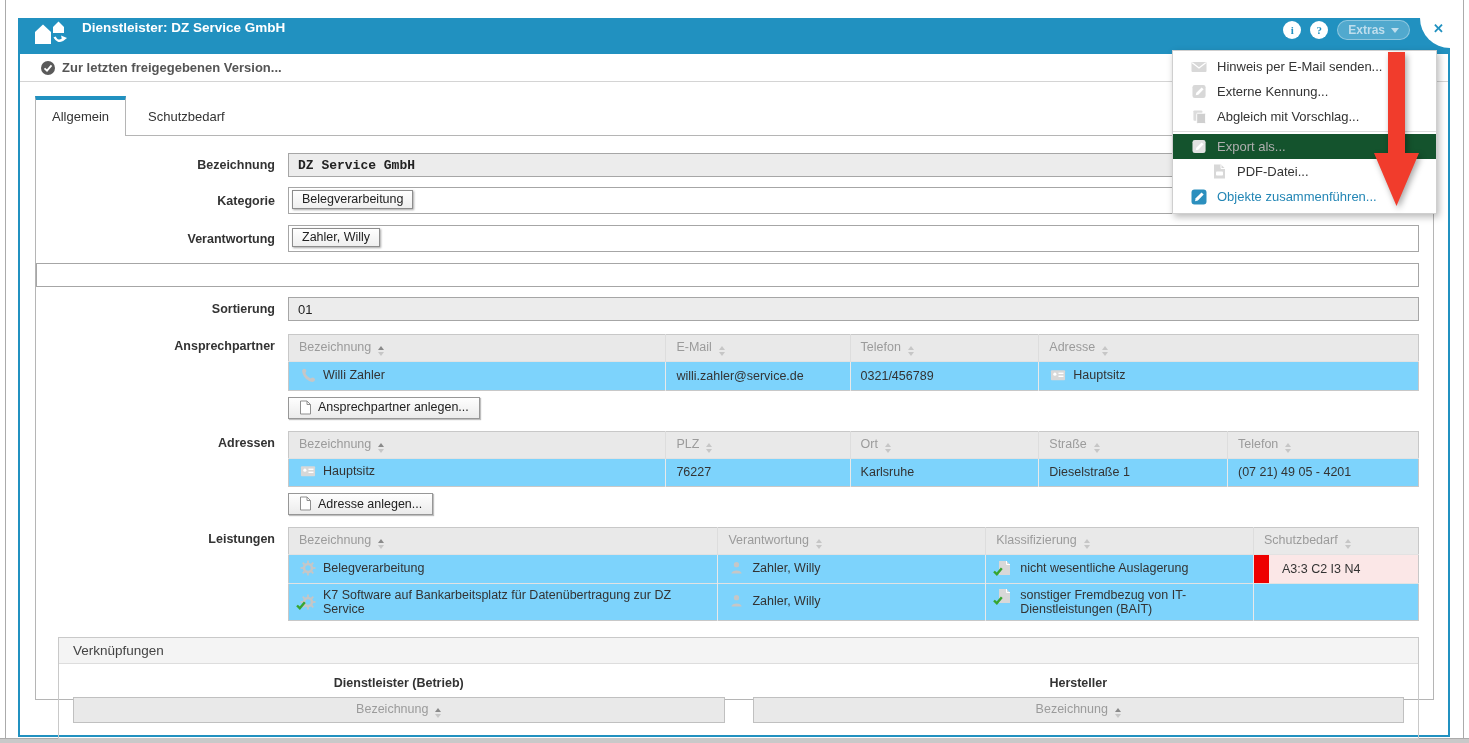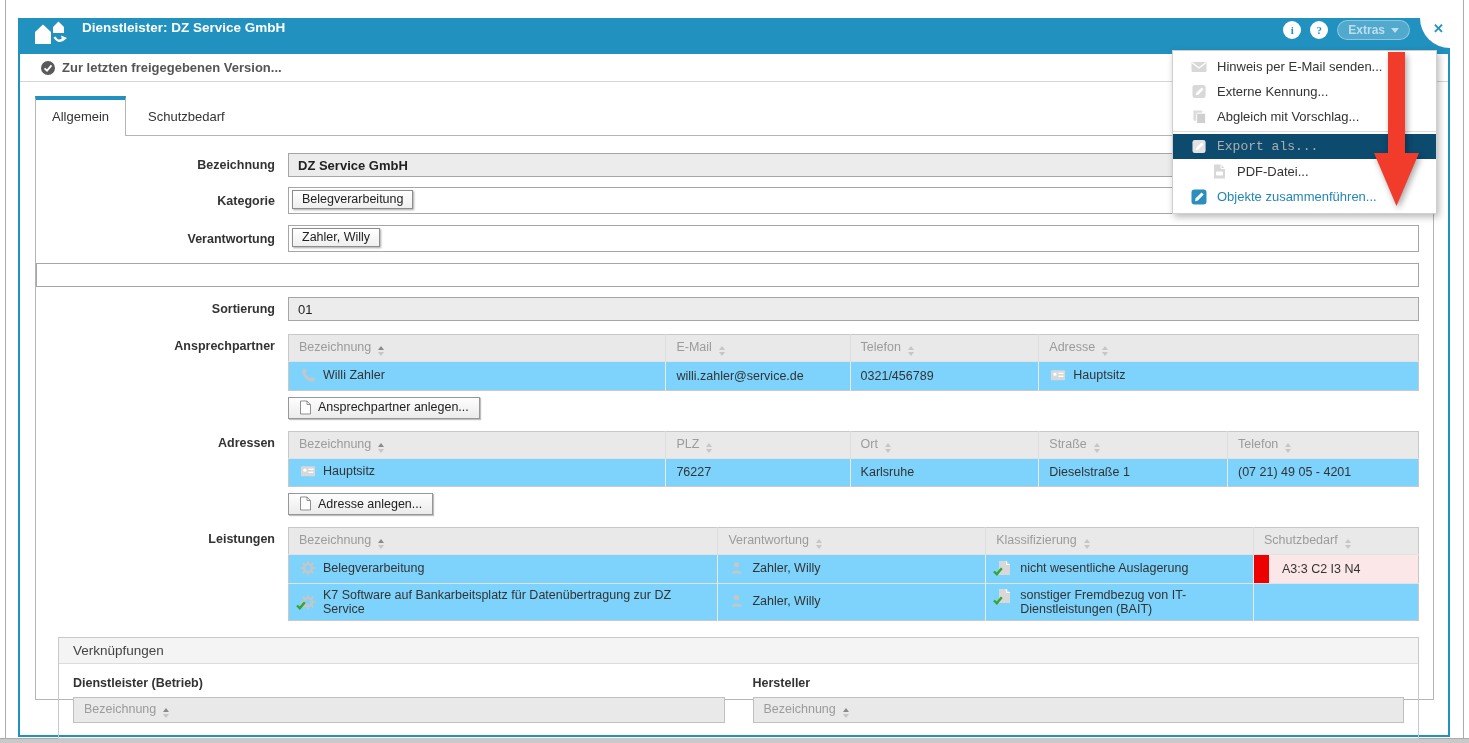--- a/index.html
+++ b/index.html
@@ -50,21 +50,21 @@
   
   .frow{display:flex; align-items:center; margin-bottom:10px;}
   .frow.top{align-items:flex-start;}
   .flabel{width:252px; text-align:right; padding-right:13px; font-weight:bold; font-size:12.5px;
     color:#333; flex:none; line-height:22px;}
   .frow.top .flabel{line-height:25px;}
   .ffield{flex:1; min-width:0;}
   .tinput{width:100%; height:24px; border:1px solid #a6a6a6; font-size:13px; padding:0 9px;
     font-family:"Liberation Sans", sans-serif; color:#222; background:#fff;}
   .tinput.readonly{background:#ececec;}
-  .tinput.bold{font-weight:bold;}
+  .tinput.bold{font-weight:bold;font-family:Liberation Mono, monospace;}
   .chipfield{width:100%; min-height:27px; border:1px solid #a6a6a6; background:#fff; padding:2px 3px;}
   .chip{display:inline-block; border:1px solid #8d8d8d; background:linear-gradient(#ffffff,#efefef);
     box-shadow:1px 1px 2px rgba(0,0,0,.35); font-size:12.5px; padding:1px 9px 2px; color:#222; cursor:pointer;}
 
   
   table.grid{width:100%; border-collapse:collapse; border:1px solid #c8c8c8; table-layout:fixed;}
   table.grid th{background:#e9e9e9; color:#9b9b9b; font-weight:normal; font-size:12.5px;
     text-align:left; padding:5px 10px; border-right:1px solid #dddddd; cursor:pointer; white-space:nowrap;}
   table.grid td{background:#7dd3fc; font-size:12.5px; color:#333; padding:4px 10px;
     border-right:1px solid #e9e9e9; border-top:1px solid #e2e2e2; vertical-align:middle;}
@@ -83,32 +83,32 @@
   .add-btn{margin-top:6px; display:inline-flex; align-items:center; gap:6px;
     border:1px solid #979797; background:linear-gradient(#fefefe,#ebebeb);
     box-shadow:1px 1px 1px rgba(0,0,0,.25); font-size:12.5px; color:#222; padding:2px 10px 3px;
     cursor:pointer; font-family:"Liberation Sans", sans-serif;}
   .tblock{margin-bottom:12px;}
 
   
   .links-box{margin:16px 0 0 22px; border:1px solid #c9c9c9;}
   .links-head{background:#f4f4f4; border-bottom:1px solid #ddd; padding:5px 14px; font-size:13.5px; color:#444;}
   .links-body{display:flex; gap:28px; padding:12px 14px 15px;}
-  .links-col{flex:1; min-width:0;}
+  .links-col{flex:1; min-width:0;text-align:center;}
   .links-col .clabel{font-weight:bold; font-size:12.5px; margin-bottom:7px;}
   .dis-header{background:#e9e9e9; border:1px solid #c0c0c0; color:#9b9b9b; font-size:12.5px;
     padding:4px 10px; white-space:nowrap;}
 
   
   .menu{position:absolute; left:1172px; top:50px; width:265px; background:#fff;
     border:1px solid #cfcfcf; box-shadow:2px 3px 7px rgba(0,0,0,.28); z-index:20; padding:3px 0 4px;}
   .mi{height:25px; display:flex; align-items:center; gap:10px; padding-left:18px; font-size:13px;
     color:#333; cursor:pointer; background:#fff;}
   .mi .mic{width:16px; height:16px; flex:none; display:inline-flex; align-items:center; justify-content:center;}
-  .mi.disabled{color:#aeaeae; background:#0c4a6e; cursor:default;font-family:Liberation Mono, monospace;}
+  .mi.disabled{color:#aeaeae; background:#14532d; cursor:default;}
   .mi.indent{padding-left:38px;text-align:right;}
   .mi.hl{color:#2386b5;}
   .msep{border-top:1px solid #ddd; margin:2px 0;}
 
   .red-arrow{position:absolute; left:1368px; top:50px; z-index:30; pointer-events:none;
     filter:drop-shadow(2px 3px 3px rgba(0,0,0,.35));}
 </style>
 </head>
 <body>
 

